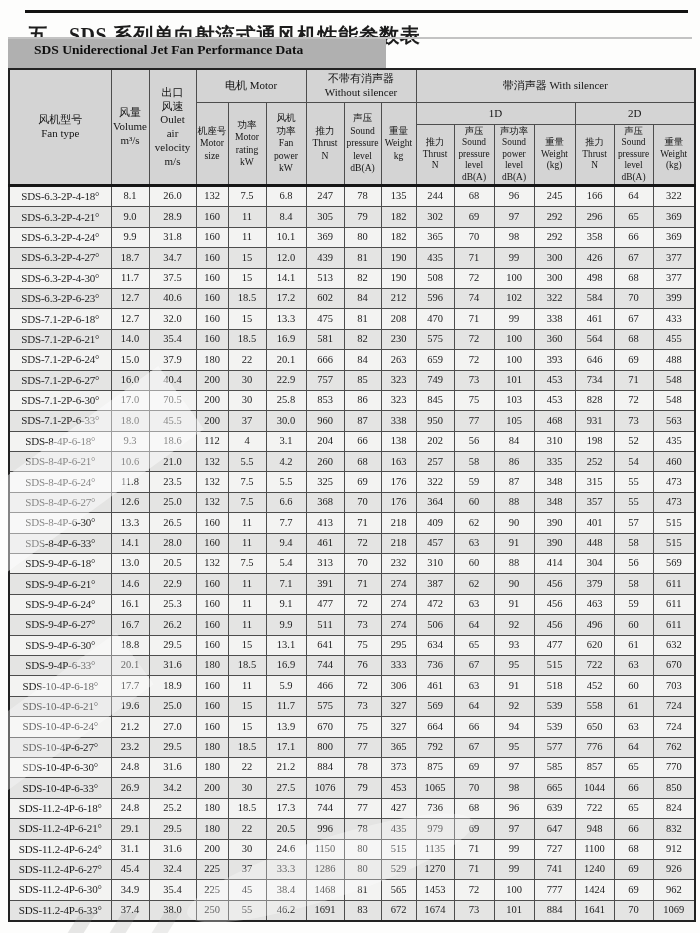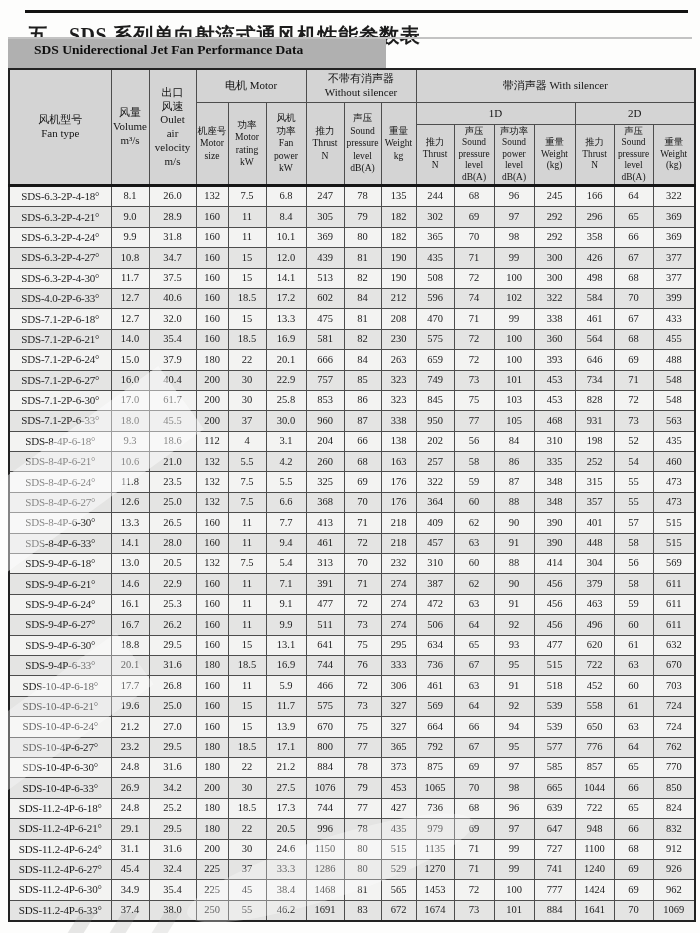--- a/index.html
+++ b/index.html
@@ -202,21 +202,21 @@
         <td>365</td>
         <td>70</td>
         <td>98</td>
         <td>292</td>
         <td>358</td>
         <td>66</td>
         <td>369</td>
       </tr>
       <tr class="even">
         <td class="model">SDS-6.3-2P-4-27°</td>
-        <td>10.8</td>
+        <td>18.7</td>
         <td>34.7</td>
         <td>160</td>
         <td>15</td>
         <td>12.0</td>
         <td>439</td>
         <td>81</td>
         <td>190</td>
         <td>435</td>
         <td>71</td>
         <td>99</td>
@@ -237,21 +237,21 @@
         <td>190</td>
         <td>508</td>
         <td>72</td>
         <td>100</td>
         <td>300</td>
         <td>498</td>
         <td>68</td>
         <td>377</td>
       </tr>
       <tr class="even">
-        <td class="model">SDS-4.0-2P-6-33°</td>
+        <td class="model">SDS-6.3-2P-6-23°</td>
         <td>12.7</td>
         <td>40.6</td>
         <td>160</td>
         <td>18.5</td>
         <td>17.2</td>
         <td>602</td>
         <td>84</td>
         <td>212</td>
         <td>596</td>
         <td>74</td>
@@ -329,21 +329,21 @@
         <td>73</td>
         <td>101</td>
         <td>453</td>
         <td>734</td>
         <td>71</td>
         <td>548</td>
       </tr>
       <tr class="odd">
         <td class="model">SDS-7.1-2P-6-30°</td>
         <td>17.0</td>
-        <td>61.7</td>
+        <td>70.5</td>
         <td>200</td>
         <td>30</td>
         <td>25.8</td>
         <td>853</td>
         <td>86</td>
         <td>323</td>
         <td>845</td>
         <td>75</td>
         <td>103</td>
         <td>453</td>
@@ -581,21 +581,21 @@
         <td>67</td>
         <td>95</td>
         <td>515</td>
         <td>722</td>
         <td>63</td>
         <td>670</td>
       </tr>
       <tr class="odd">
         <td class="model">SDS-10-4P-6-18°</td>
         <td>17.7</td>
-        <td>26.8</td>
+        <td>18.9</td>
         <td>160</td>
         <td>11</td>
         <td>5.9</td>
         <td>466</td>
         <td>72</td>
         <td>306</td>
         <td>461</td>
         <td>63</td>
         <td>91</td>
         <td>518</td>

